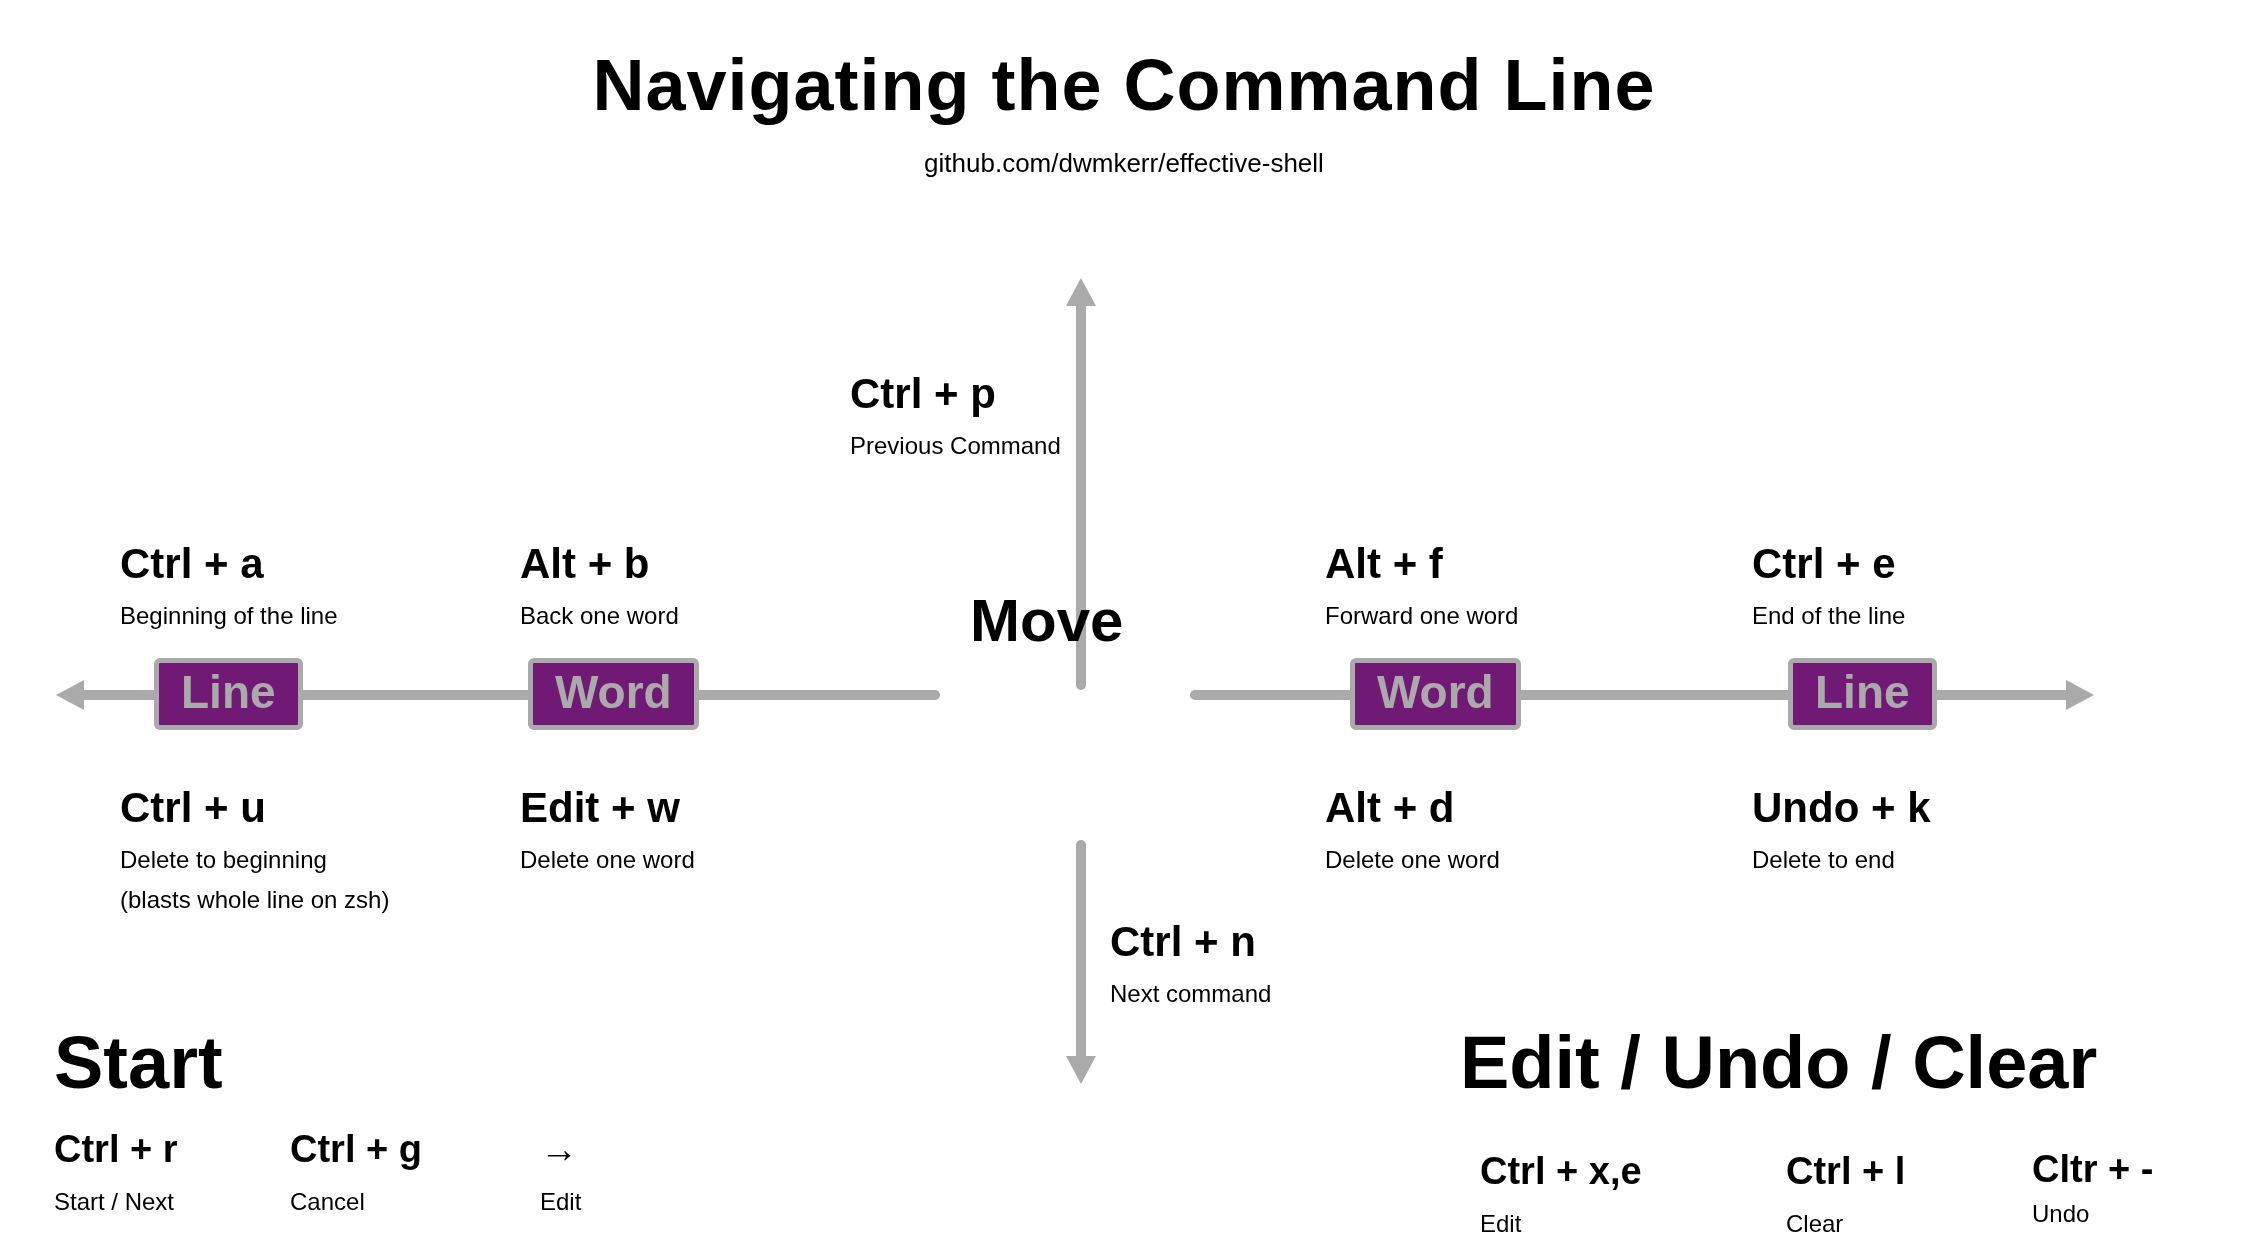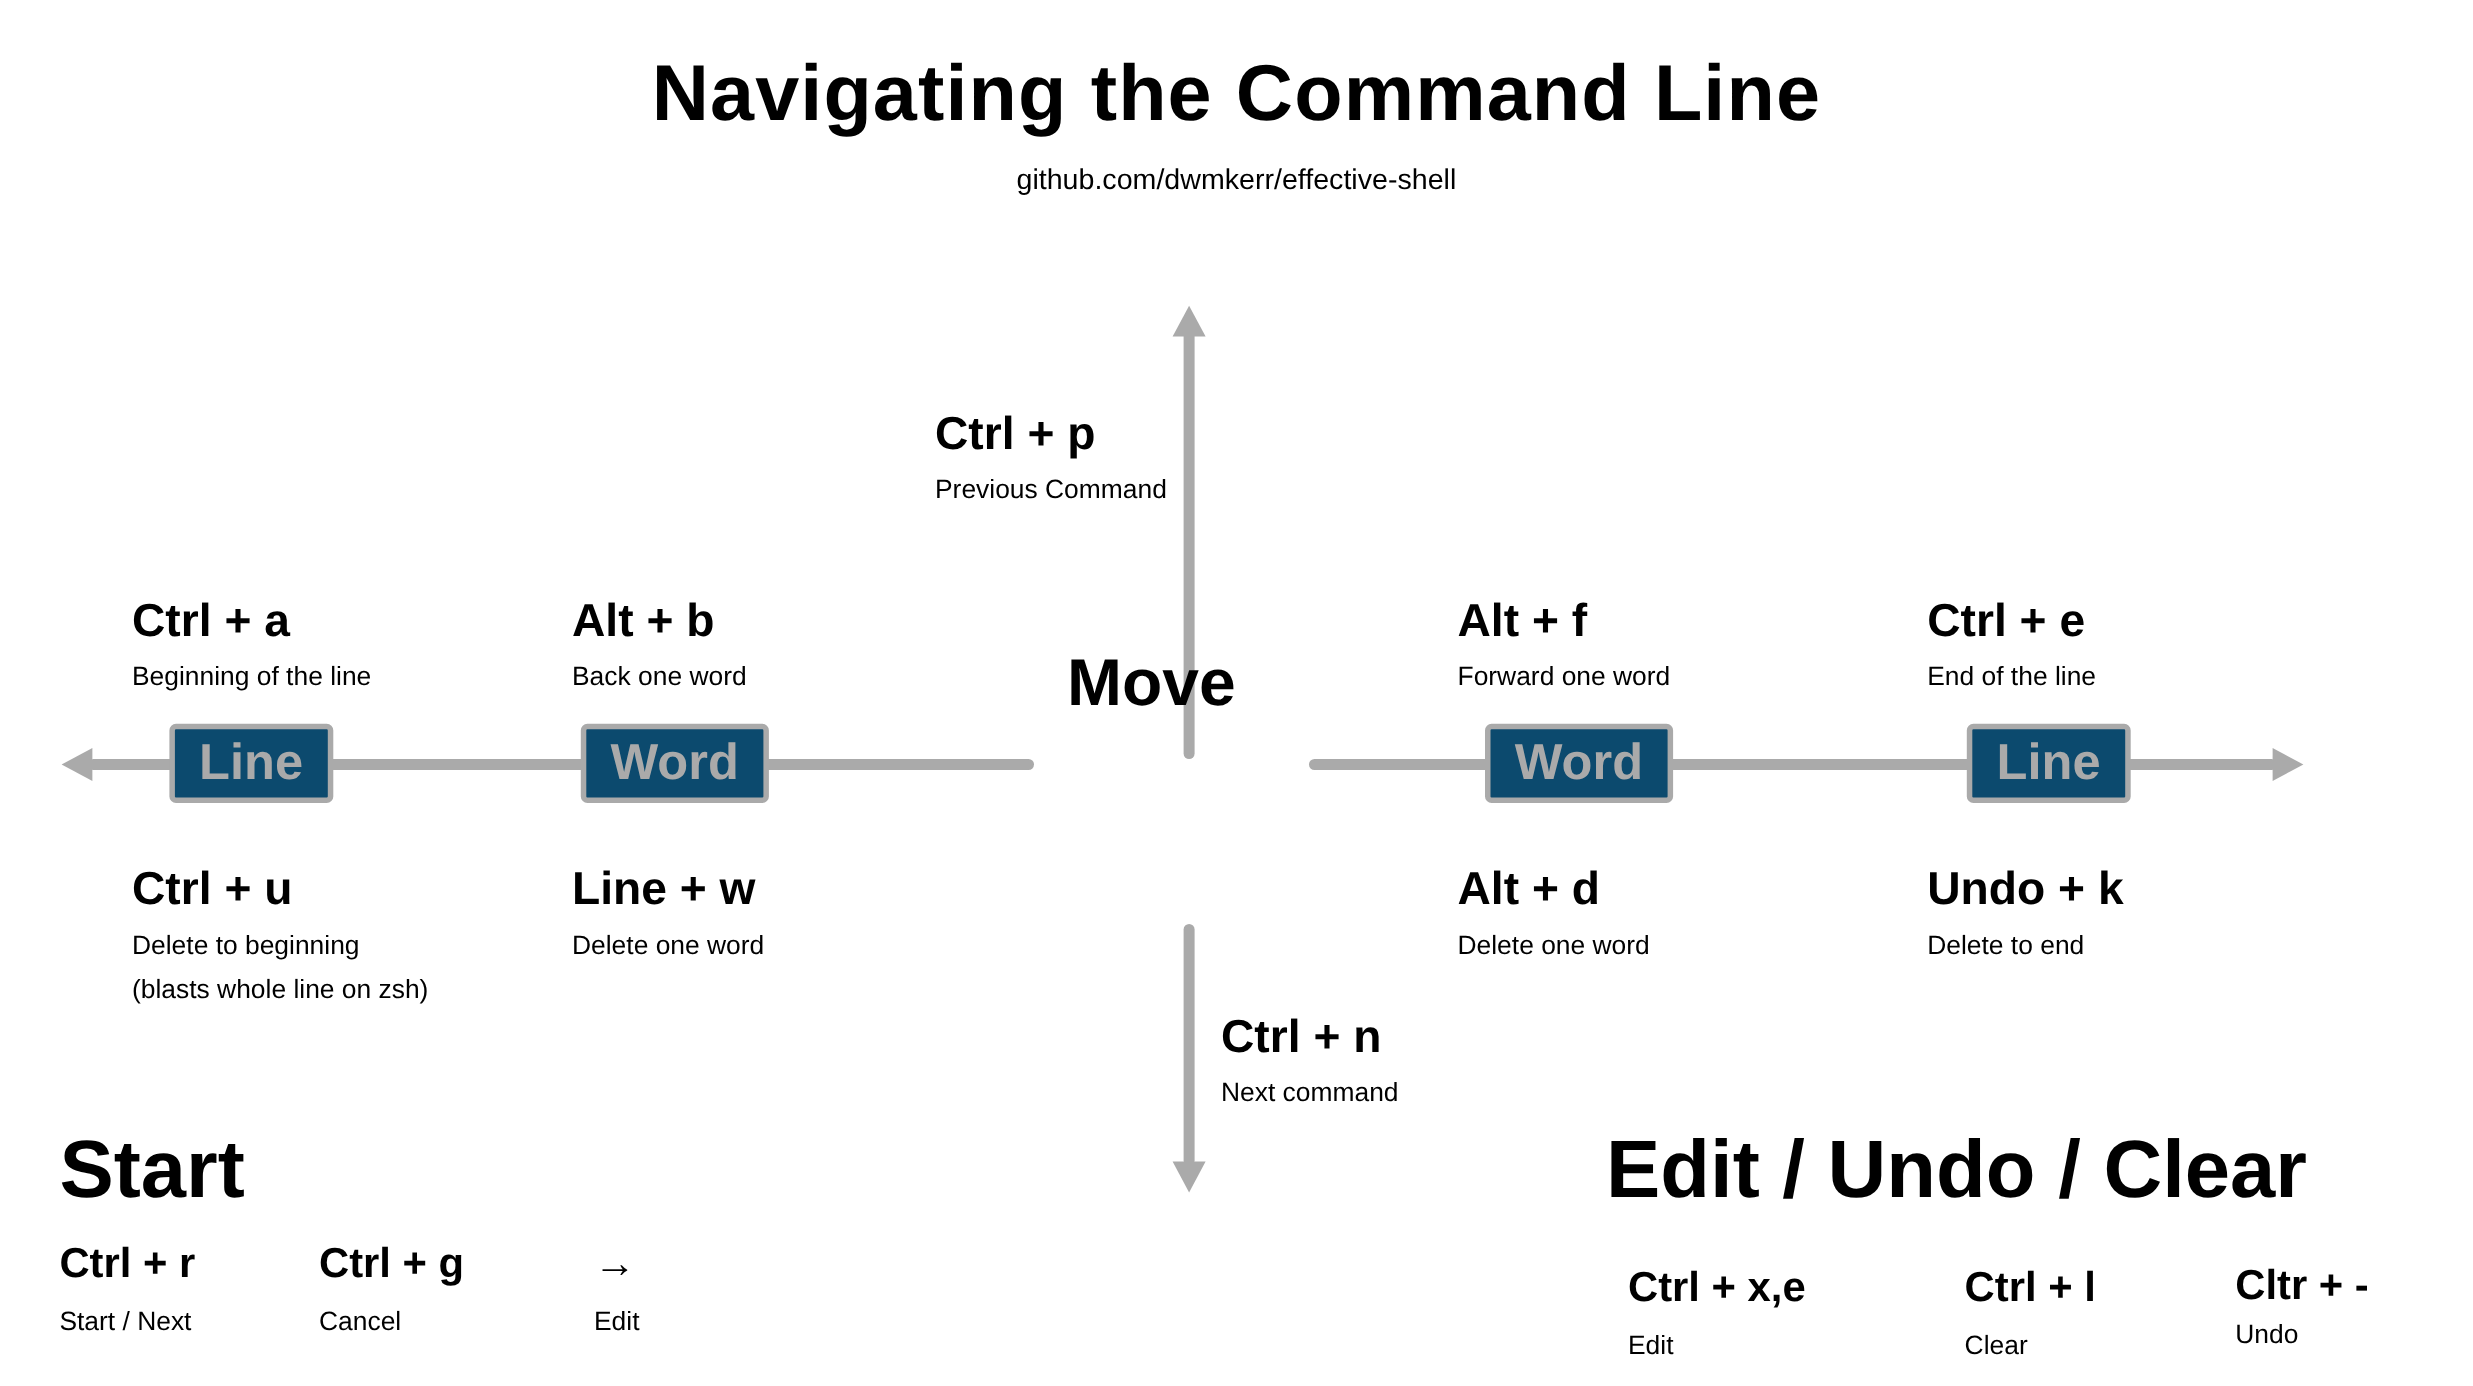--- a/index.html
+++ b/index.html
@@ -89,21 +89,21 @@
     border-left: 15px solid transparent;
     border-right: 15px solid transparent;
     border-top: 28px solid #aaaaaa;
   }
 
   
   .scope {
     position: absolute;
     border: 5px solid #aaaaaa;
     border-radius: 6px;
-    background: #0c4a6e;
+    background: #701a75;
     color: #aaaaaa;
     font-size: 46px;
     font-weight: 900;
     padding: 0px 22px 4px 22px;
     line-height: 58px;
   }
 </style>
 </head>
 <body>
 
@@ -141,21 +141,21 @@
   <div class="abs key" style="left:1325px; top:540px;">Alt + f</div>
   <div class="abs desc" style="left:1325px; top:602px;">Forward one word</div>
 
   <div class="abs key" style="left:1752px; top:540px;">Ctrl + e</div>
   <div class="abs desc" style="left:1752px; top:602px;">End of the line</div>
 
   <div class="abs key" style="left:120px; top:784px;">Ctrl + u</div>
   <div class="abs desc" style="left:120px; top:846px;">Delete to beginning</div>
   <div class="abs desc2" style="left:120px; top:886px;">(blasts whole line on zsh)</div>
 
-  <div class="abs key" style="left:520px; top:784px;">Line + w</div>
+  <div class="abs key" style="left:520px; top:784px;">Edit + w</div>
   <div class="abs desc" style="left:520px; top:846px;">Delete one word</div>
 
   <div class="abs key" style="left:1325px; top:784px;">Alt + d</div>
   <div class="abs desc" style="left:1325px; top:846px;">Delete one word</div>
 
   <div class="abs key" style="left:1752px; top:784px;">Undo + k</div>
   <div class="abs desc" style="left:1752px; top:846px;text-align:right;">Delete to end</div>
 
   <div class="vline" style="left:1076px; top:840px; height:220px;"></div>
   <div class="arrow-head arrow-down" style="left:1066px; top:1056px;"></div>

